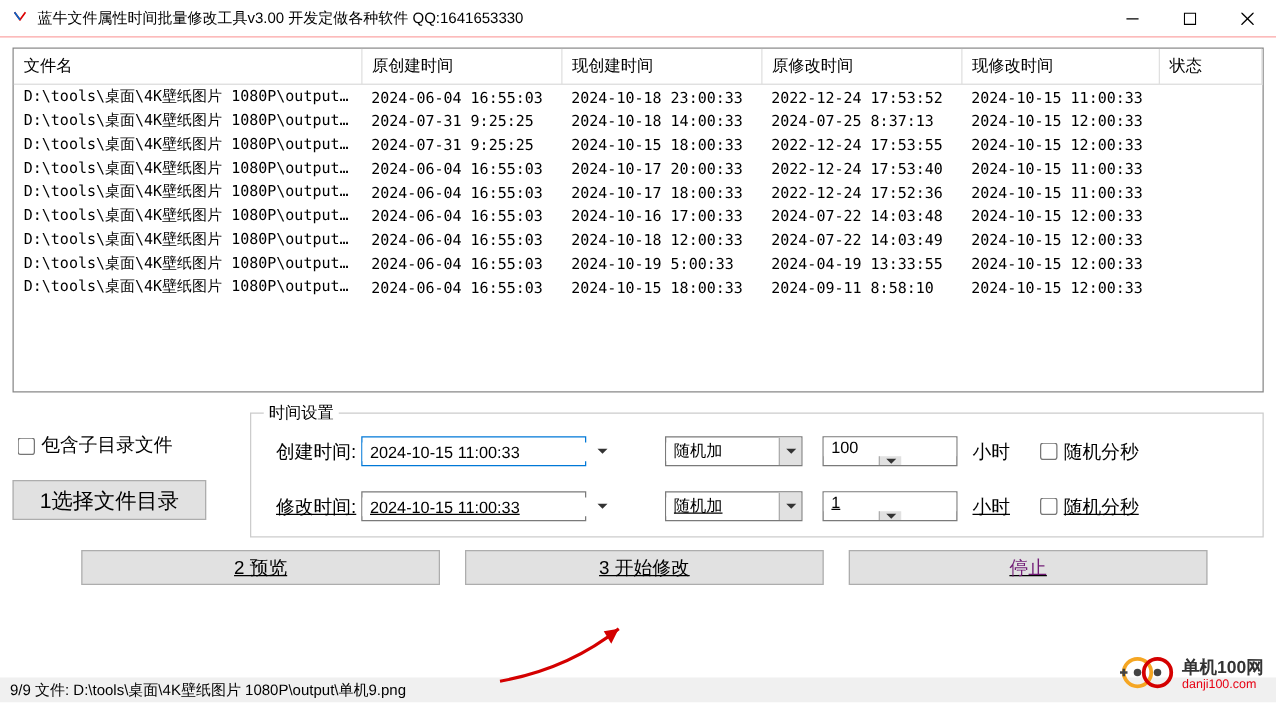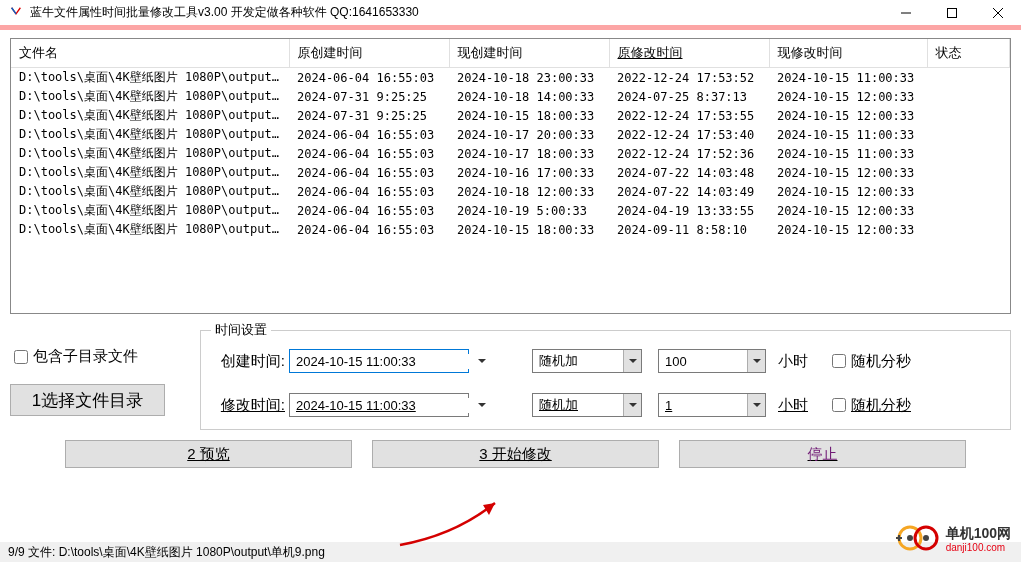--- a/index.html
+++ b/index.html
@@ -1,35 +1,35 @@
 <!DOCTYPE html>
 <html><head>
   <meta charset="utf-8">
   <style>
     * { box-sizing: border-box; margin: 0; padding: 0; }
     body { font-family: "Microsoft YaHei", SimSun, sans-serif; font-size: 12px; background: #fff; width: 1021px; height: 562px; overflow: hidden; position: relative; }
     
-    .titlebar { height: 30px; background: #fff; display: flex; align-items: center; padding-left: 8px; border-bottom: 5px solid #fca5a5; }
+    .titlebar { height: 30px; background: #fff; display: flex; align-items: center; padding-left: 8px; border-bottom: 1px solid #fca5a5; }
     .titlebar-icon { width: 16px; height: 16px; margin-right: 6px; display: flex; align-items: center; justify-content: center; }
     .titlebar-icon svg { width: 14px; height: 14px; }
     .titlebar-text { flex: 1; color: #000; font-size: 12px; }
     .win-controls { display: flex; height: 100%; }
     .win-btn { width: 46px; height: 100%; display: flex; align-items: center; justify-content: center; cursor: pointer; }
     .win-btn svg { width: 10px; height: 10px; }
     
     .content { padding: 8px 10px 0 10px; }
     
     .table-wrap { border: 1px solid #888; background: #fff; height: 276px; overflow: hidden; }
     .table { width: 100%; border-collapse: collapse; table-layout: fixed; }
     .table th { text-align: left; font-weight: normal; padding: 5px 4px 5px 8px; font-size: 13px; border-right: 1px solid #e0e0e0; border-bottom: 1px solid #e0e0e0; background: #fff; }
     .table td { padding: 1px 4px 1px 8px; font-family: SimSun, monospace; font-size: 12px; white-space: nowrap; overflow: hidden; text-overflow: ellipsis; }
     .col-name { width: 278px; }
     .col-t1 { width: 160px; }
     .col-t2 { width: 160px; }
-    .col-t3 { width: 160px; text-decoration: underline; }
+    .col-t3 { width: 160px; }
     .col-t4 { width: 158px; }
     .col-status { width: auto; }
     
     .settings { margin-top: 8px; display: flex; gap: 10px; }
     .left-panel { width: 180px; padding-top: 25px; }
     .checkbox-row { display: flex; align-items: center; gap: 5px; margin-bottom: 18px; padding-left: 4px; }
     .checkbox-row input { width: 14px; height: 14px; }
     .checkbox-row label { font-size: 15px; }
     .big-btn { width: 155px; height: 32px; background: #e1e1e1; border: 1px solid #adadad; font-size: 17px; cursor: pointer; }
     
@@ -38,21 +38,21 @@
     .time-row { display: flex; align-items: center; margin-top: 18px; gap: 4px; }
     .time-row + .time-row { margin-top: 20px; text-decoration: underline; }
     .time-label { font-size: 15px; width: 72px; text-align: right; }
     .dt-combo { border: 1px solid #7a7a7a; height: 24px; width: 180px; display: flex; align-items: center; background: #fff; }
     .dt-combo.active { border-color: #0078d7; }
     .dt-combo input { border: none; outline: none; flex: 1; padding: 0 6px; font-size: 13px; font-family: inherit; }
     .dt-combo .arrow { width: 18px; display: flex; align-items: center; justify-content: center; cursor: pointer; }
     .gap { width: 55px; }
     .select-box { border: 1px solid #7a7a7a; height: 24px; display: flex; align-items: center; background: #fff; }
     .select-box.w1 { width: 110px; }
-    .select-box.w2 { width: 108px; }
+    .select-box.w2 { width: 108px; flex-direction: column; }
     .select-box input { border: none; outline: none; flex: 1; padding: 0 6px; font-size: 13px; font-family: inherit; width: 100%; }
     .select-box .arrow { width: 18px; background: #e1e1e1; height: 100%; display: flex; align-items: center; justify-content: center; cursor: pointer; border-left: 1px solid #adadad; }
     .unit { font-size: 15px; margin: 0 20px 0 8px; }
     .ck2 { display: flex; align-items: center; gap: 5px; }
     .ck2 input { width: 14px; height: 14px; }
     .ck2 label { font-size: 15px; }
     
     .bottom-btns { margin-top: 10px; display: flex; gap: 20px; padding: 0 45px 0 55px; text-decoration: underline; }
     .bottom-btn { flex: 1; height: 28px; background: #e1e1e1; border: 1px solid #adadad; font-size: 15px; cursor: pointer; }
     .bottom-btn:disabled { color: #701a75; cursor: default; }

